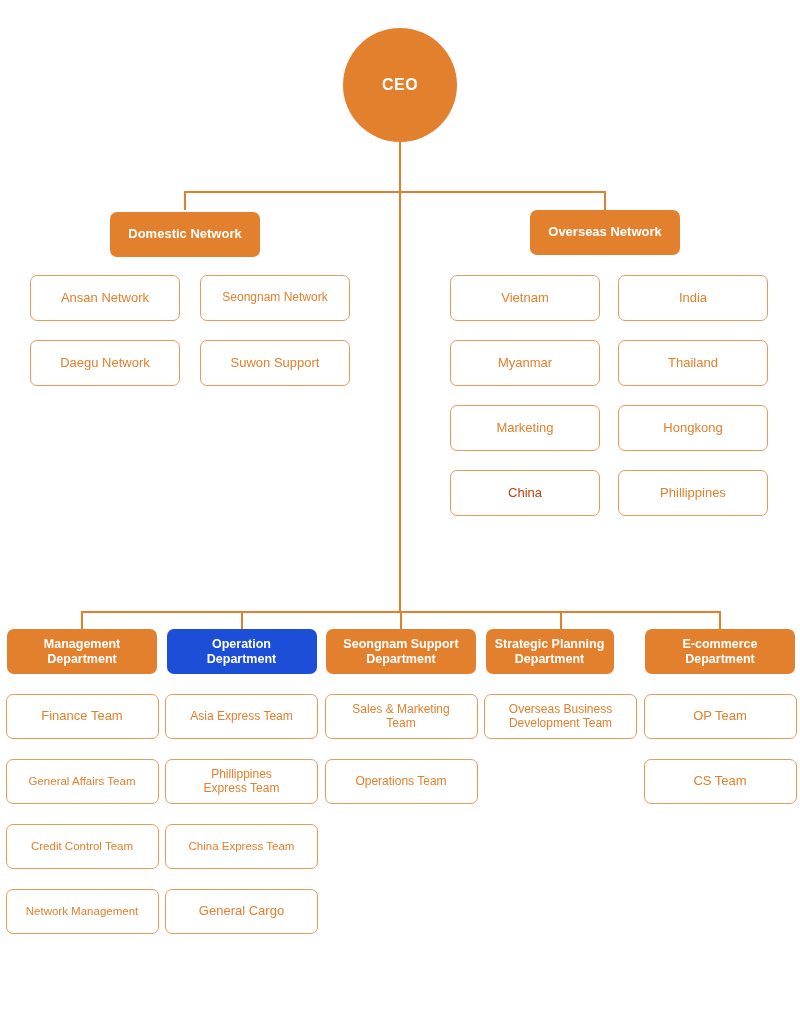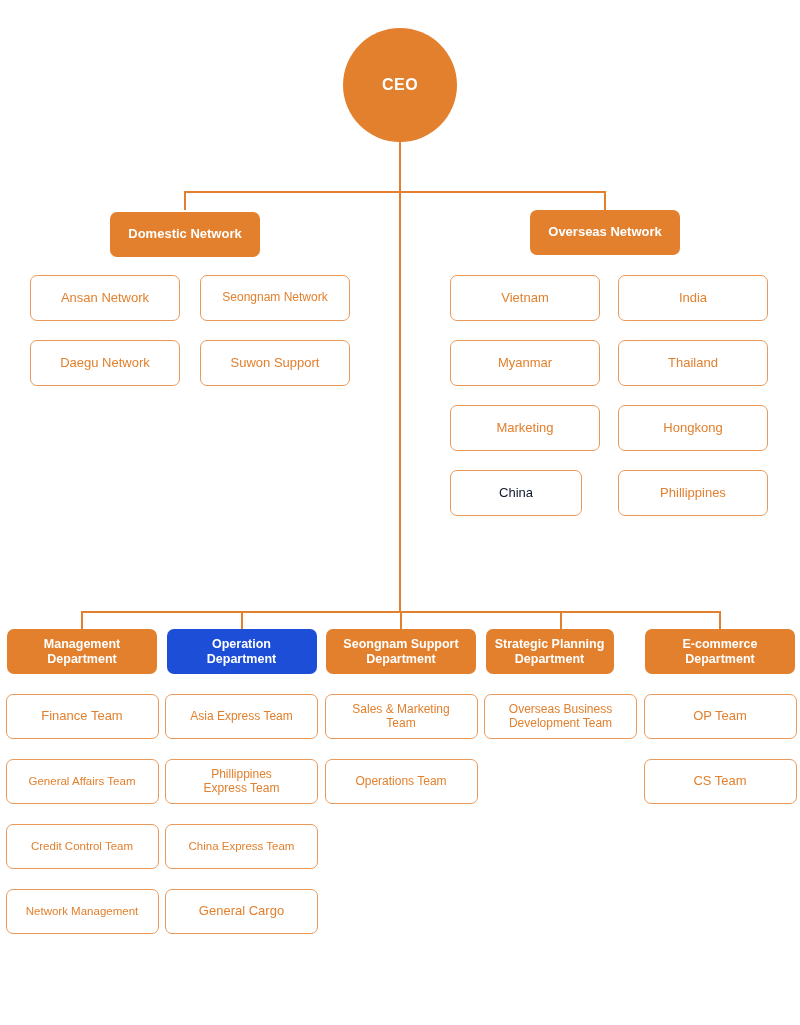--- a/index.html
+++ b/index.html
@@ -129,21 +129,21 @@
     </div>
     <div class="node outline fs-leaf" style="left: 618px; top: 340px; width: 150px; height: 46px; border-color: rgb(233, 154, 91); color: rgb(226, 128, 46);">
       <span class="label">Thailand</span>
     </div>
     <div class="node outline fs-leaf" style="left: 450px; top: 405px; width: 150px; height: 46px; border-color: rgb(233, 154, 91); color: rgb(226, 128, 46);">
       <span class="label">Marketing</span>
     </div>
     <div class="node outline fs-leaf" style="left: 618px; top: 405px; width: 150px; height: 46px; border-color: rgb(233, 154, 91); color: rgb(226, 128, 46);">
       <span class="label">Hongkong</span>
     </div>
-    <div class="node outline fs-leaf" style="left: 450px; top: 470px; width: 132px; height: 46px; border-color: rgb(233, 154, 91); color: #0f172a;">
+    <div class="node outline fs-leaf" style="left: 450px; top: 470px; width: 150px; height: 46px; border-color: rgb(233, 154, 91); color: #c2410c;">
       <span class="label">China</span>
     </div>
     <div class="node outline fs-leaf" style="left: 618px; top: 470px; width: 150px; height: 46px; border-color: rgb(233, 154, 91); color: rgb(226, 128, 46);">
       <span class="label">Phillippines</span>
     </div>
     <div class="line v" style="left: 399px; top: 191px; height: 420px; background: rgb(226, 128, 46);"></div>
     <div class="line h" style="left: 81px; top: 611px; width: 640px; background: rgb(226, 128, 46);"></div>
     <div class="line v" style="left: 81px; top: 611px; height: 18px; background: rgb(226, 128, 46);"></div>
     <div class="node filled fs-dept" style="left: 7px; top: 629px; width: 150px; height: 45px; background: rgb(226, 128, 46);">
       <span class="label">Management

